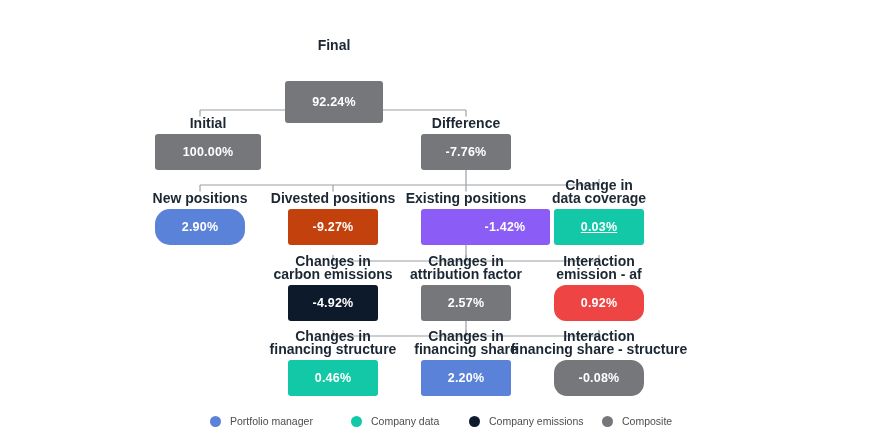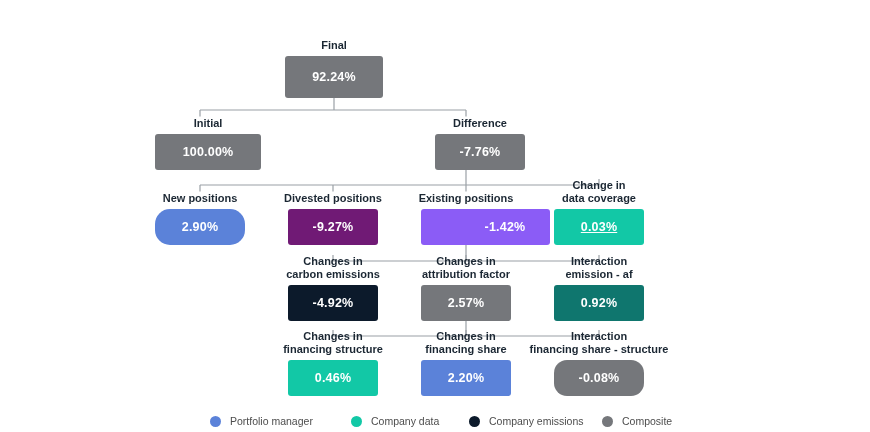--- a/index.html
+++ b/index.html
@@ -29,21 +29,21 @@
   .node {
     position: absolute;
     box-sizing: border-box;
   }
   .node-label {
     position: absolute;
     left: 50%;
     transform: translateX(-50%);
     bottom: 100%;
     margin-bottom: 5px;
-    font-size: 11px;
+    font-size: 14px;
     font-weight: bold;
     color: #1b2733;
     text-align: center;
     line-height: 12.5px;
     white-space: nowrap;
   }
   .node-box {
     position: absolute;
     left: 0;
     top: 0;
@@ -106,57 +106,57 @@
       <line x1="599" y1="261" x2="599" y2="255" stroke="#9aa0a6" stroke-width="1.2"></line>
       <line x1="466" y1="321" x2="466" y2="336" stroke="#9aa0a6" stroke-width="1.2"></line>
       <line x1="333" y1="336" x2="599" y2="336" stroke="#9aa0a6" stroke-width="1.2"></line>
       <line x1="333" y1="336" x2="333" y2="330" stroke="#9aa0a6" stroke-width="1.2"></line>
       <line x1="466" y1="336" x2="466" y2="330" stroke="#9aa0a6" stroke-width="1.2"></line>
       <line x1="599" y1="336" x2="599" y2="330" stroke="#9aa0a6" stroke-width="1.2"></line>
     </svg>
   <div id="nodes-layer">
       <div class="node" style="left: 285px; top: 56px; width: 98px; height: 42px;">
         <div class="node-label">Final</div>
-        <div class="node-box" style="background: rgb(117, 119, 123);">92.24%</div>
+        <div class="node-box" style="background: rgb(117, 119, 123); margin-top: 25px;">92.24%</div>
       </div>
       <div class="node" style="left: 155px; top: 134px; width: 106px; height: 36px;">
         <div class="node-label">Initial</div>
         <div class="node-box" style="background: rgb(117, 119, 123);">100.00%</div>
       </div>
-      <div class="node" style="left: 435px; top: 134px; width: 90px; height: 36px;">
+      <div class="node" style="left: 421px; top: 134px; width: 90px; height: 36px;">
         <div class="node-label">Difference</div>
         <div class="node-box" style="background: rgb(117, 119, 123);">-7.76%</div>
       </div>
       <div class="node" style="left: 155px; top: 209px; width: 90px; height: 36px;">
         <div class="node-label">New positions</div>
         <div class="node-box" style="background: rgb(91, 130, 217); border-radius: 15px;">2.90%</div>
       </div>
       <div class="node" style="left: 288px; top: 209px; width: 90px; height: 36px;">
         <div class="node-label">Divested positions</div>
-        <div class="node-box" style="background: #701a75;">-9.27%</div>
+        <div class="node-box" style="background: #c2410c;">-9.27%</div>
       </div>
       <div class="node" style="left: 421px; top: 209px; width: 90px; height: 36px;">
         <div class="node-label">Existing positions</div>
         <div class="node-box" style="background: #8b5cf6; padding-left: 39px;">-1.42%</div>
       </div>
       <div class="node" style="left: 554px; top: 209px; width: 90px; height: 36px;">
         <div class="node-label">Change in<br>data coverage</div>
         <div class="node-box" style="background: rgb(18, 200, 166); text-decoration: underline;">0.03%</div>
       </div>
       <div class="node" style="left: 288px; top: 285px; width: 90px; height: 36px;">
         <div class="node-label">Changes in<br>carbon emissions</div>
         <div class="node-box" style="background: rgb(12, 26, 43);">-4.92%</div>
       </div>
       <div class="node" style="left: 421px; top: 285px; width: 90px; height: 36px;">
         <div class="node-label">Changes in<br>attribution factor</div>
         <div class="node-box" style="background: rgb(117, 119, 123);">2.57%</div>
       </div>
       <div class="node" style="left: 554px; top: 285px; width: 90px; height: 36px;">
         <div class="node-label">Interaction<br>emission - af</div>
-        <div class="node-box" style="background: #0f766e;">0.92%</div>
+        <div class="node-box" style="background: #ef4444; border-radius: 12px;">0.92%</div>
       </div>
       <div class="node" style="left: 288px; top: 360px; width: 90px; height: 36px;">
         <div class="node-label">Changes in<br>financing structure</div>
         <div class="node-box" style="background: rgb(18, 200, 166);">0.46%</div>
       </div>
       <div class="node" style="left: 421px; top: 360px; width: 90px; height: 36px;">
         <div class="node-label">Changes in<br>financing share</div>
         <div class="node-box" style="background: rgb(91, 130, 217);">2.20%</div>
       </div>
       <div class="node" style="left: 554px; top: 360px; width: 90px; height: 36px;">

